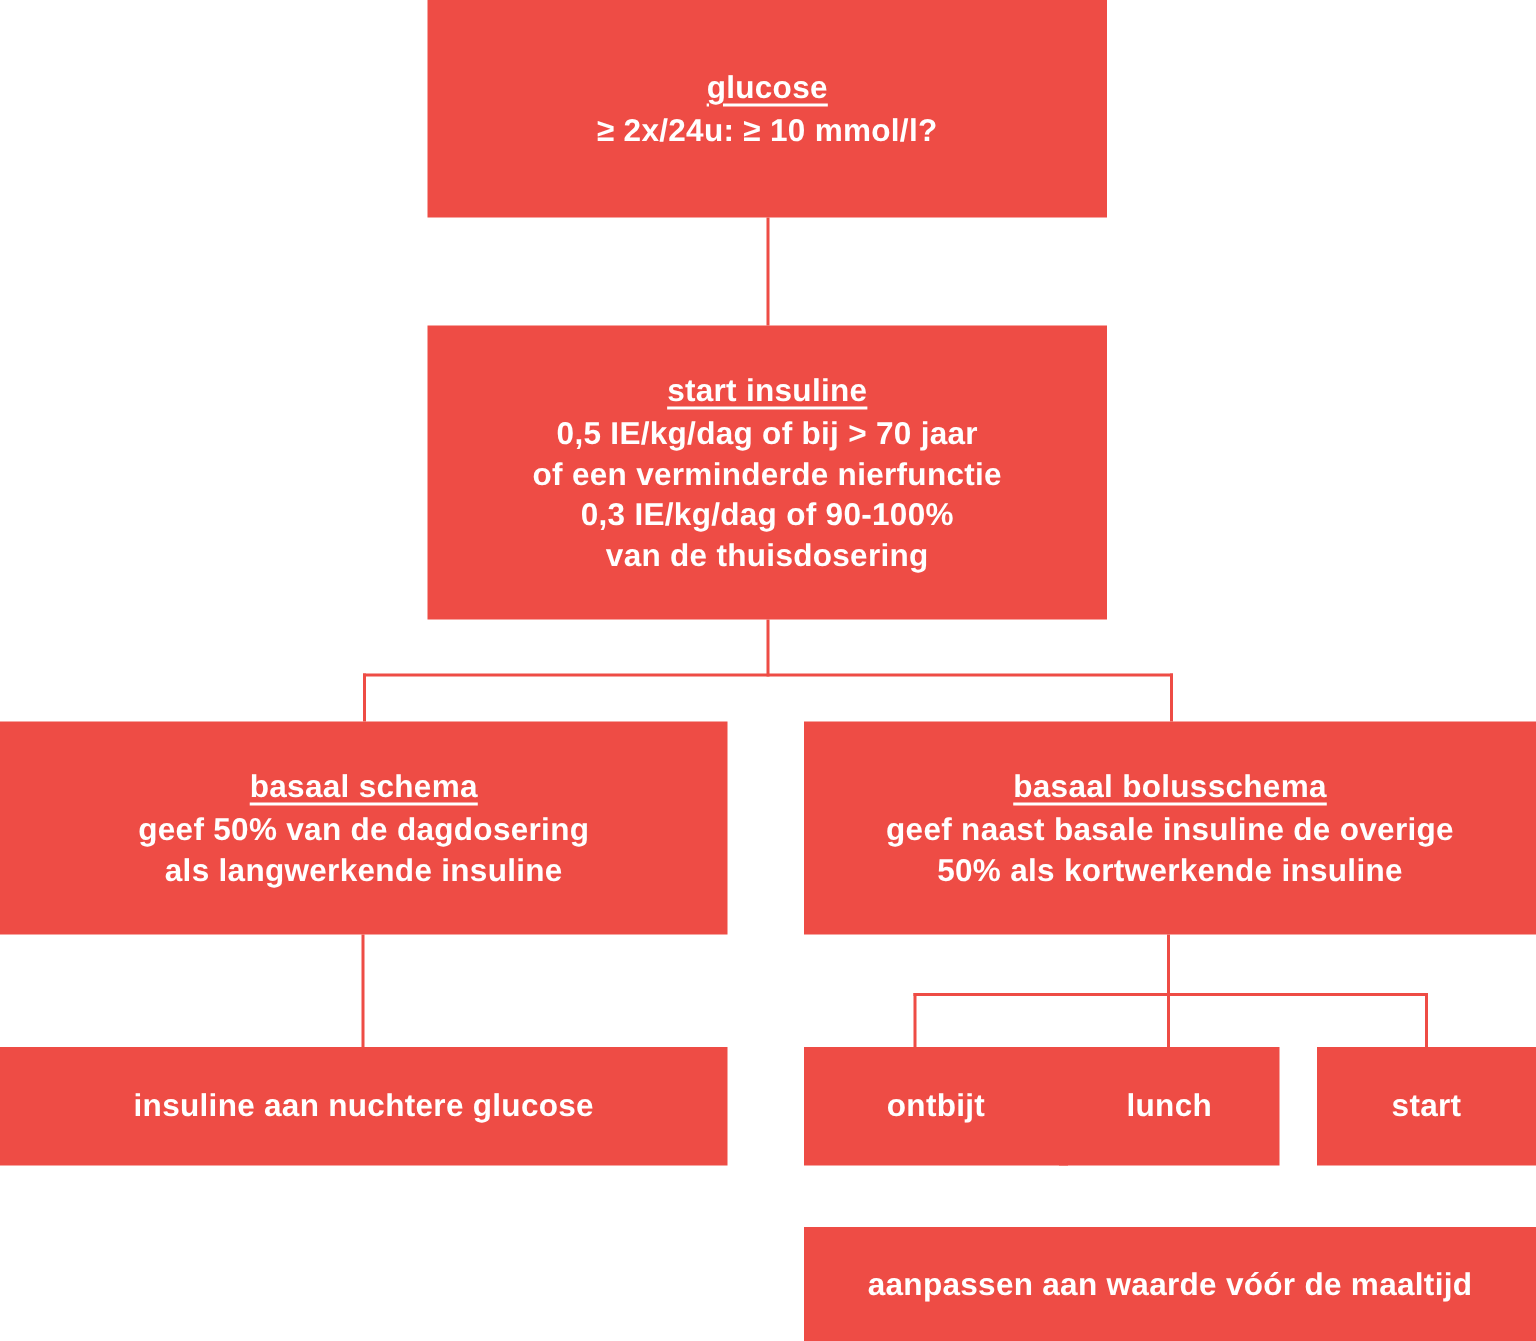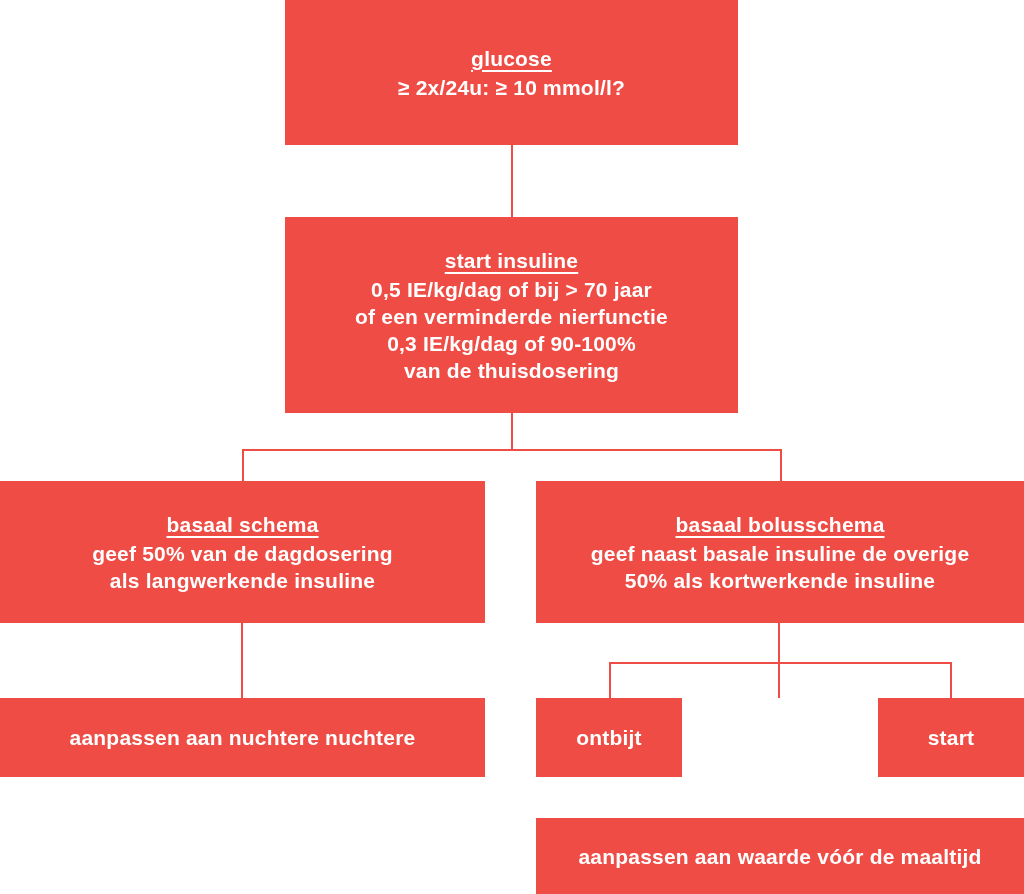--- a/index.html
+++ b/index.html
@@ -41,21 +41,21 @@
   .connector {
     position: absolute;
     background: var(--line);
   }
   
   #n-glucose   { left: 285px; top: 0;     width: 453px; height: 145px; text-align: right; }
   #n-start     { left: 285px; top: 217px; width: 453px; height: 196px; }
   #n-basaal    { left: 0;     top: 481px; width: 485px; height: 142px; }
   #n-bolus     { left: 536px; top: 481px; width: 488px; height: 142px; }
   #n-nuchter   { left: 0;     top: 698px; width: 485px; height: 79px; }
-  #n-ontbijt   { left: 536px; top: 698px; width: 146px; height: 79px; }
+  #n-ontbijt   { left: 536px; top: 698px; width: 176px; height: 79px; }
   #n-lunch     { left: 706px; top: 698px; width: 147px; height: 79px; }
   #n-diner     { left: 878px; top: 698px; width: 146px; height: 79px; }
   #n-maaltijd  { left: 536px; top: 818px; width: 488px; height: 76px; }
   
   #c-v1 { left: 511px; top: 145px; width: 2px;   height: 72px; }
   #c-v2 { left: 511px; top: 413px; width: 2px;   height: 38px; }
   #c-h1 { left: 242px; top: 449px; width: 540px; height: 2px; }
   #c-v3 { left: 242px; top: 449px; width: 2px;   height: 32px; }
   #c-v4 { left: 780px; top: 449px; width: 2px;   height: 32px; }
   #c-v5 { left: 241px; top: 623px; width: 2px;   height: 75px; }
@@ -99,27 +99,30 @@
     <div>als langwerkende insuline</div>
   </div>
 
   <div class="node" id="n-bolus">
     <div class="heading">basaal bolusschema</div>
     <div>geef naast basale insuline de overige</div>
     <div>50% als kortwerkende insuline</div>
   </div>
 
   <div class="node" id="n-nuchter">
-    <div>aanpassen aan nuchtere nuchtere</div>
+    <div>insuline aan nuchtere glucose</div>
   </div>
 
   <div class="node" id="n-ontbijt">
     <div>ontbijt</div>
   </div>
 
+  <div class="node" id="n-lunch">
+    <div>lunch</div>
+  </div>
 
   <div class="node" id="n-diner">
     <div>start</div>
   </div>
 
   <div class="node" id="n-maaltijd">
     <div>aanpassen aan waarde vóór de maaltijd</div>
   </div>
 
 </div>

